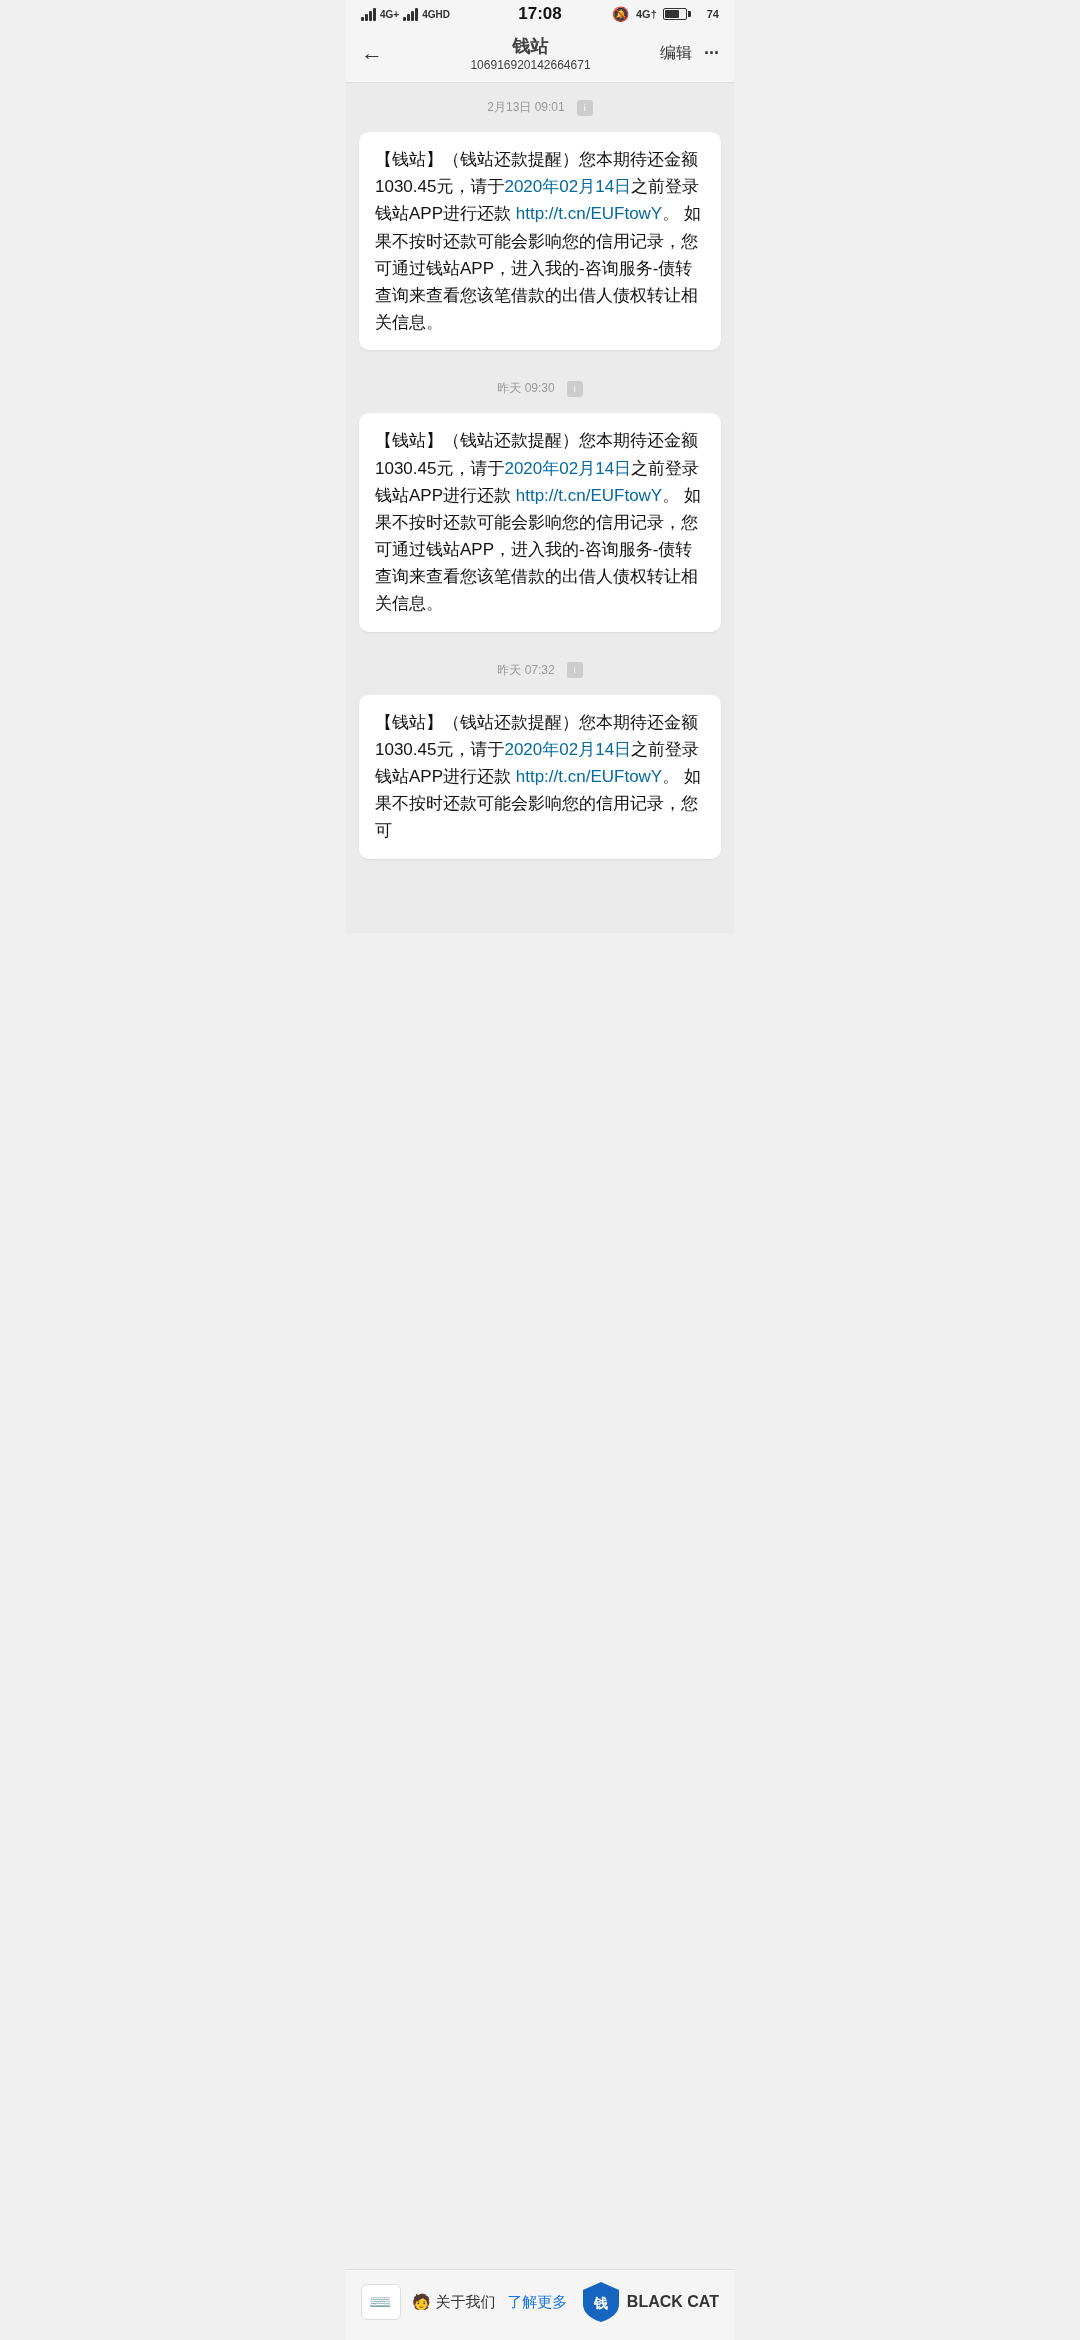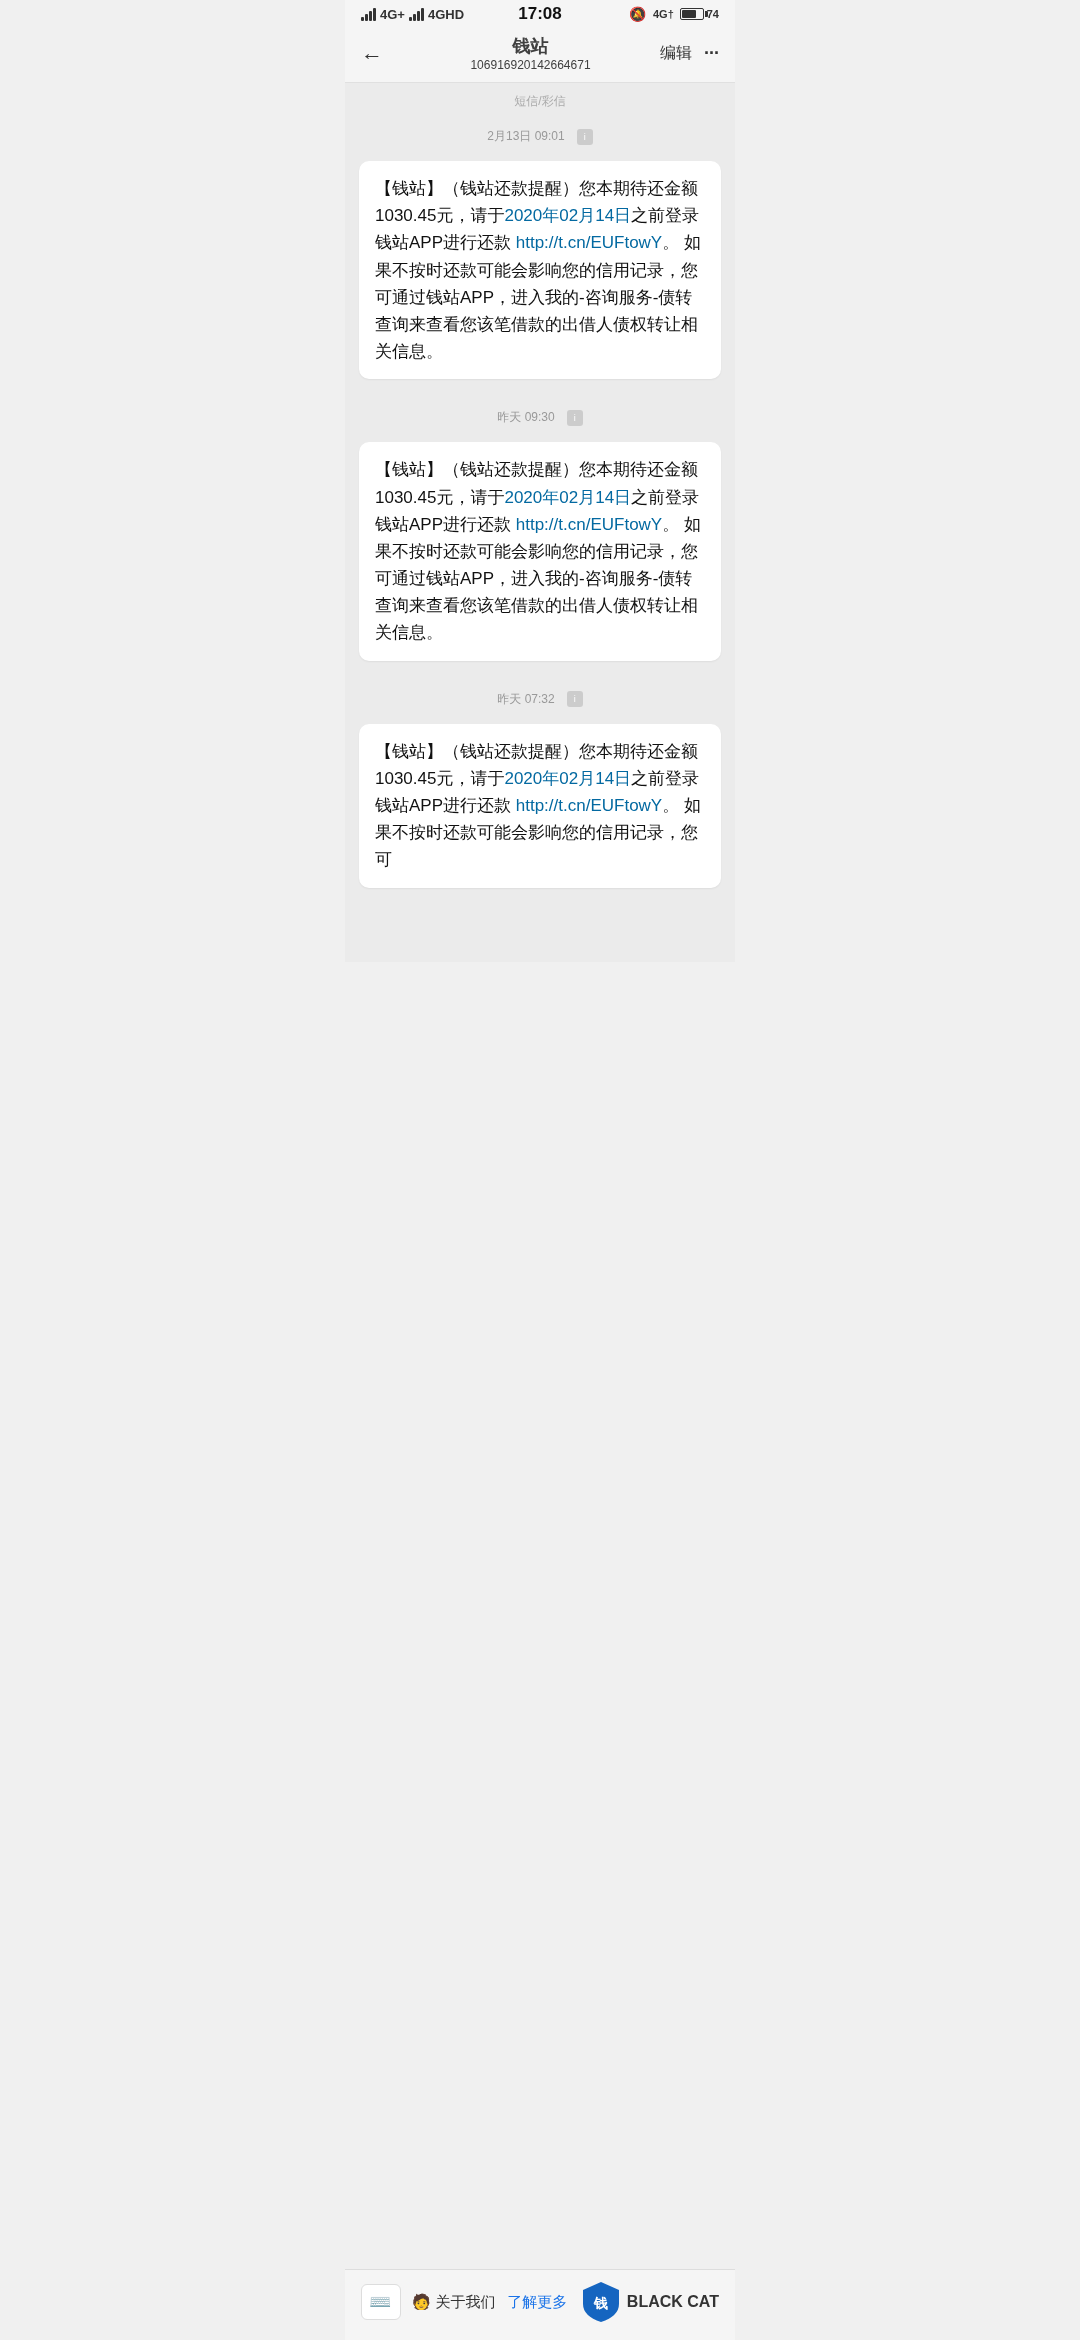--- a/index.html
+++ b/index.html
@@ -40,21 +40,21 @@
     .signal-bars span {
       width: 3px;
       background: #333;
       border-radius: 1px;
     }
     .signal-bars span:nth-child(1) { height: 4px; }
     .signal-bars span:nth-child(2) { height: 7px; }
     .signal-bars span:nth-child(3) { height: 10px; }
     .signal-bars span:nth-child(4) { height: 13px; }
     .signal-label {
-      font-size: 13px;
+      font-size: 10px;
       font-weight: 700;
       color: #333;
     }
     .status-time {
       font-size: 17px;
       font-weight: 600;
       color: #111;
       position: absolute;
       left: 50%;
       transform: translateX(-50%);
@@ -65,21 +65,21 @@
       gap: 6px;
       font-size: 12px;
     }
     .bell-icon {
       font-size: 14px;
       color: #333;
     }
     .battery-container {
       display: flex;
       align-items: center;
-      gap: 3px;
+      gap: 20px;
     }
     .battery-box {
       border: 1.5px solid #333;
       border-radius: 2px;
       width: 24px;
       height: 12px;
       position: relative;
       display: flex;
       align-items: center;
       padding: 1px;
@@ -300,23 +300,20 @@
     <div class="nav-subtitle">106916920142664671</div>
   </div>
   <div class="nav-actions">
     <span class="nav-edit">编辑</span>
     <span class="nav-more">···</span>
   </div>
 </div>
 
 <div class="message-area">
 
-  <div style="text-align:center; padding: 8px 0 2px;">
-    <span class="source-label">短信/彩信</span>
-  </div>
 
   <div class="timestamp-row">
     <span class="timestamp-text">2月13日 09:01</span>
     <div class="msg-indicator">i</div>
   </div>
   <div class="message-bubble">
     <span>【钱站】（钱站还款提醒）您本期待还金额1030.45元，请于</span><a class="link-text" href="#">2020年02月14日</a><span>之前登录钱站APP进行还款</span>
     <a class="link-text" href="#">http://t.cn/EUFtowY</a><span>。 如果不按时还款可能会影响您的信用记录，您可通过钱站APP，进入我的-咨询服务-债转查询来查看您该笔借款的出借人债权转让相关信息。</span>
   </div>
 

